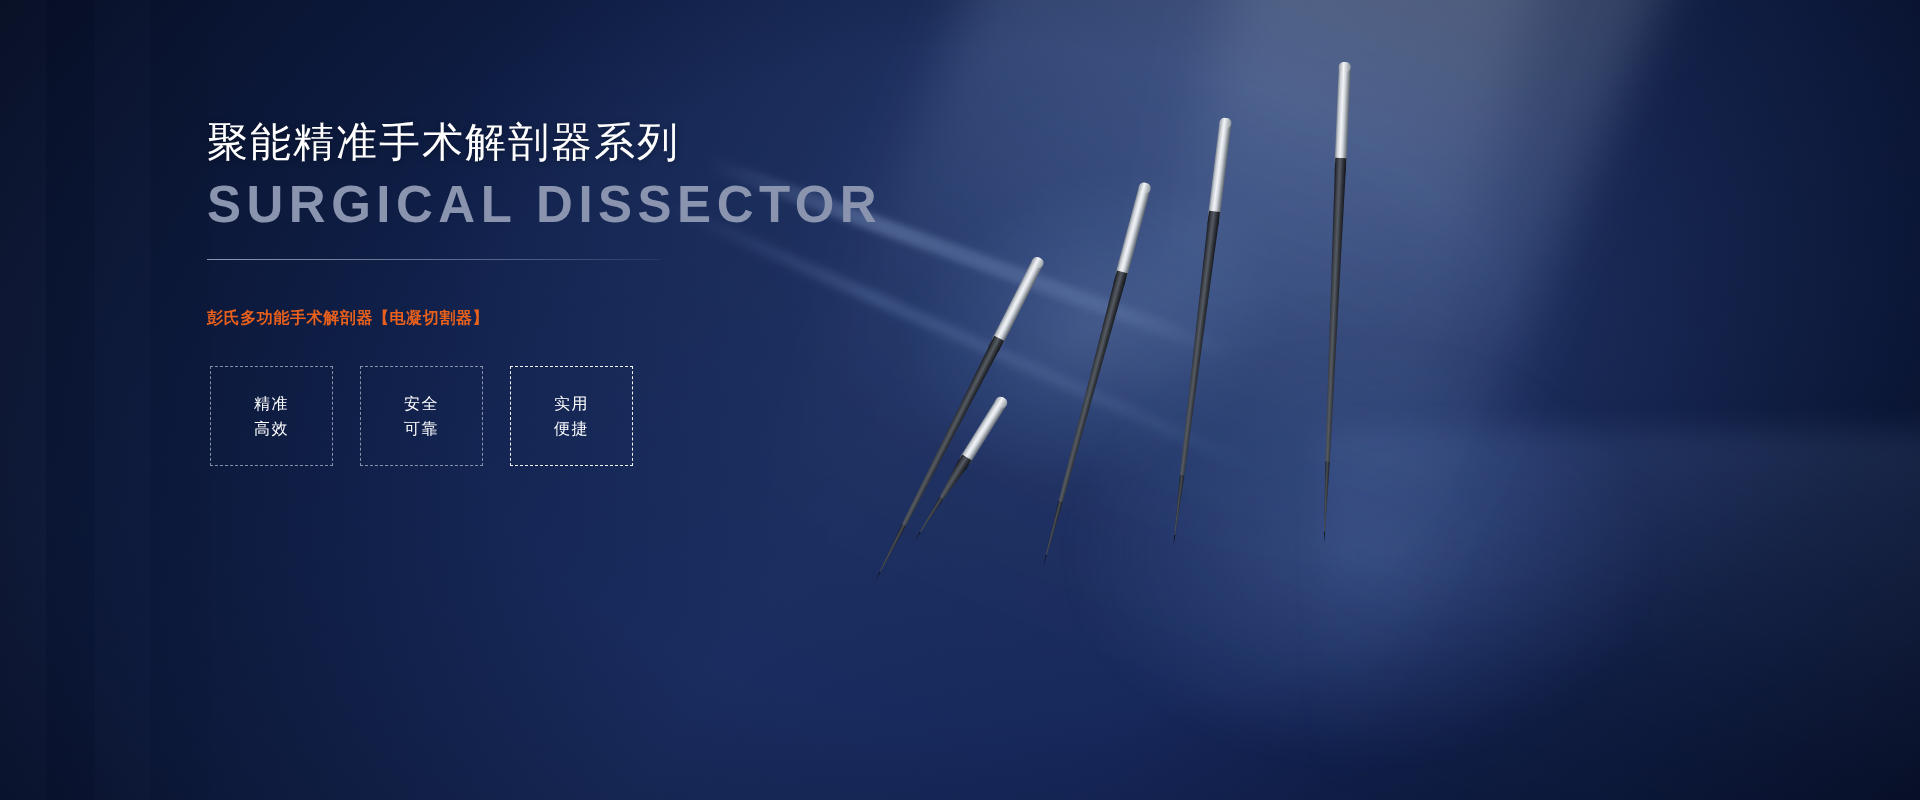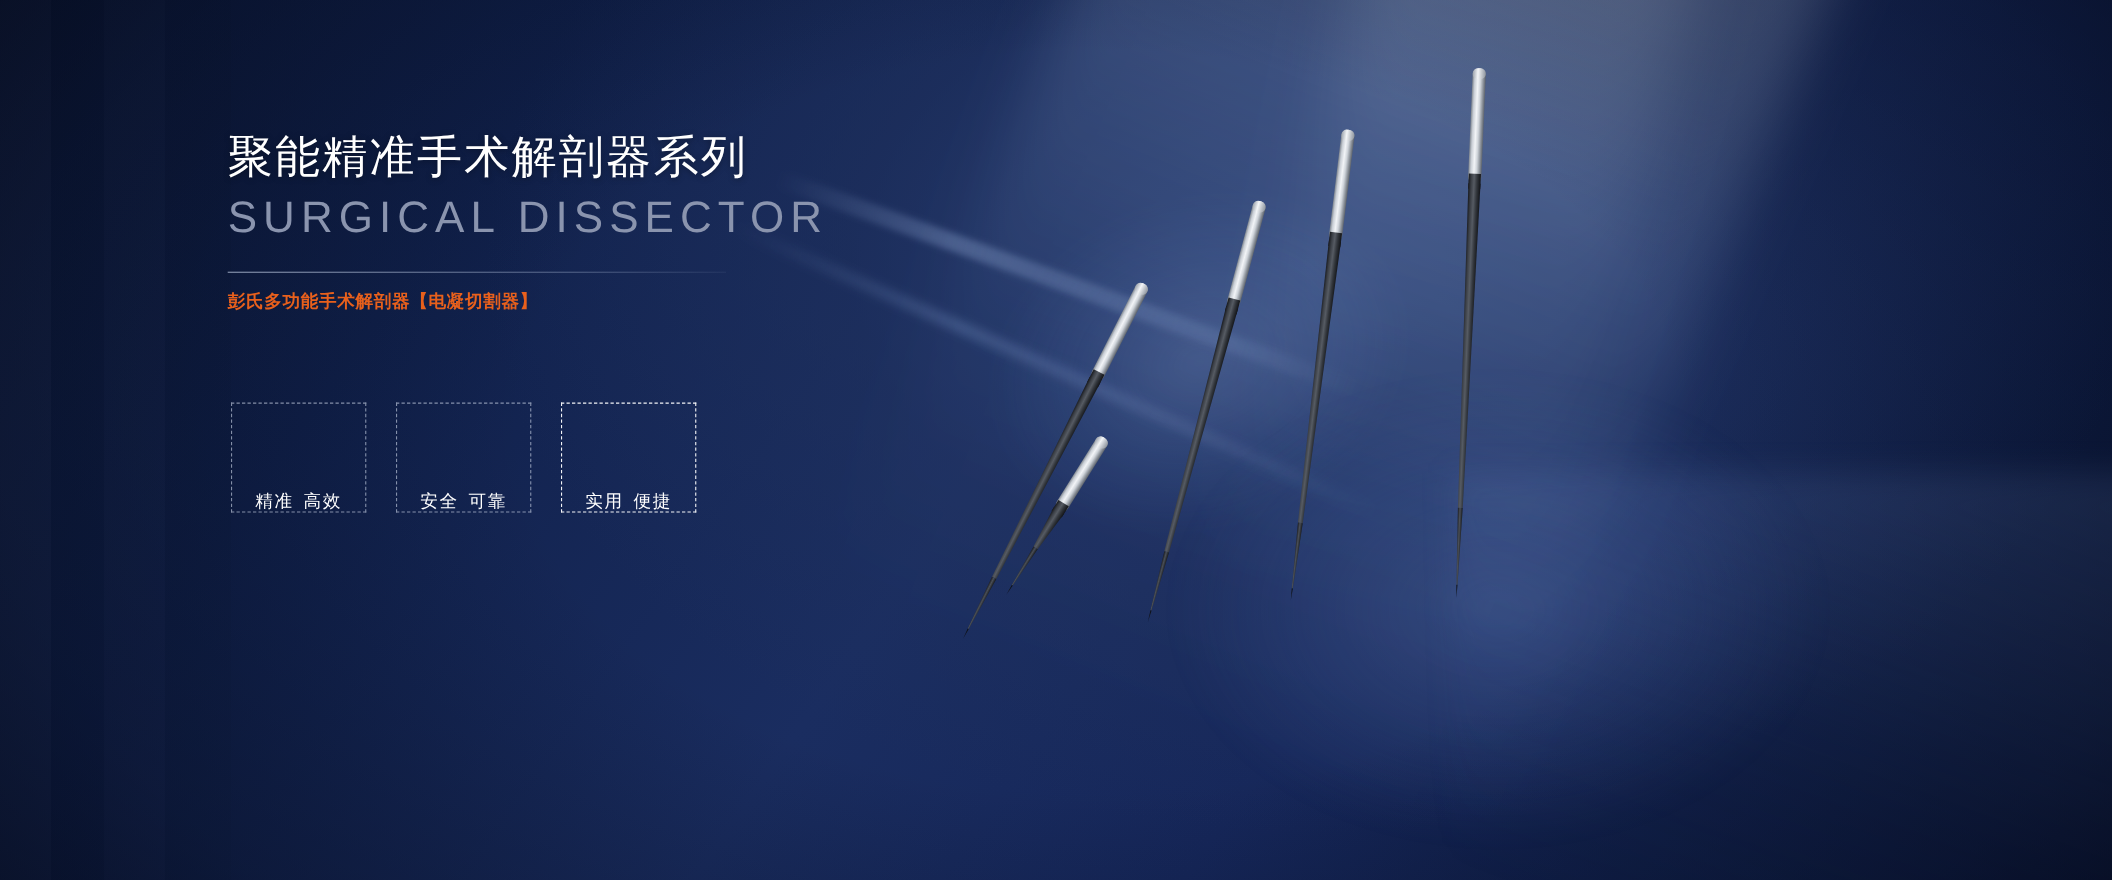--- a/index.html
+++ b/index.html
@@ -122,37 +122,37 @@
     line-height: 1.18;
     color: #ffffff;
     letter-spacing: 2px;
     font-weight: 400;
     white-space: nowrap;
     text-shadow: 0 1px 6px rgba(0,0,0,0.35);
   }
 
   .title-en {
     margin-top: 10px;
-    font-size: 40px;
+    font-size: 51px;
     line-height: 1.12;
     color: #8a94ae;
     letter-spacing: 5.5px;
-    font-weight: 400;
+    font-weight: 700;
     white-space: nowrap;
   }
 
   .divider {
     margin-top: 26px;
     width: 453px;
     height: 1px;
     background: linear-gradient(90deg, rgba(190,202,225,0.72), rgba(150,165,195,0.45) 70%, rgba(120,135,170,0.12));
   }
 
   .tagline {
-    margin-top: 16px;
+    margin-top: 48px;
     font-size: 16px;
     letter-spacing: 0.6px;
     color: #e8601c;
     font-weight: 700;
     white-space: nowrap;
   }
 
   
   .boxes {
     position: absolute;
@@ -160,22 +160,22 @@
     top: 366px;
     display: flex;
     gap: 27px;
     z-index: 20;
   }
 
   .fbox {
     width: 123px;
     height: 100px;
     display: flex;
-    flex-direction: row;
-    align-items: flex-end;
+    flex-direction: column;
+    align-items: center;
     justify-content: center;
     gap: 9px;
     border: 1px dashed rgba(205,214,232,0.62);
   }
   .fbox.bright { border-color: rgba(255,255,255,0.95); }
 
   .fbox span {
     font-size: 16px;
     color: #ffffff;
     letter-spacing: 1.5px;

